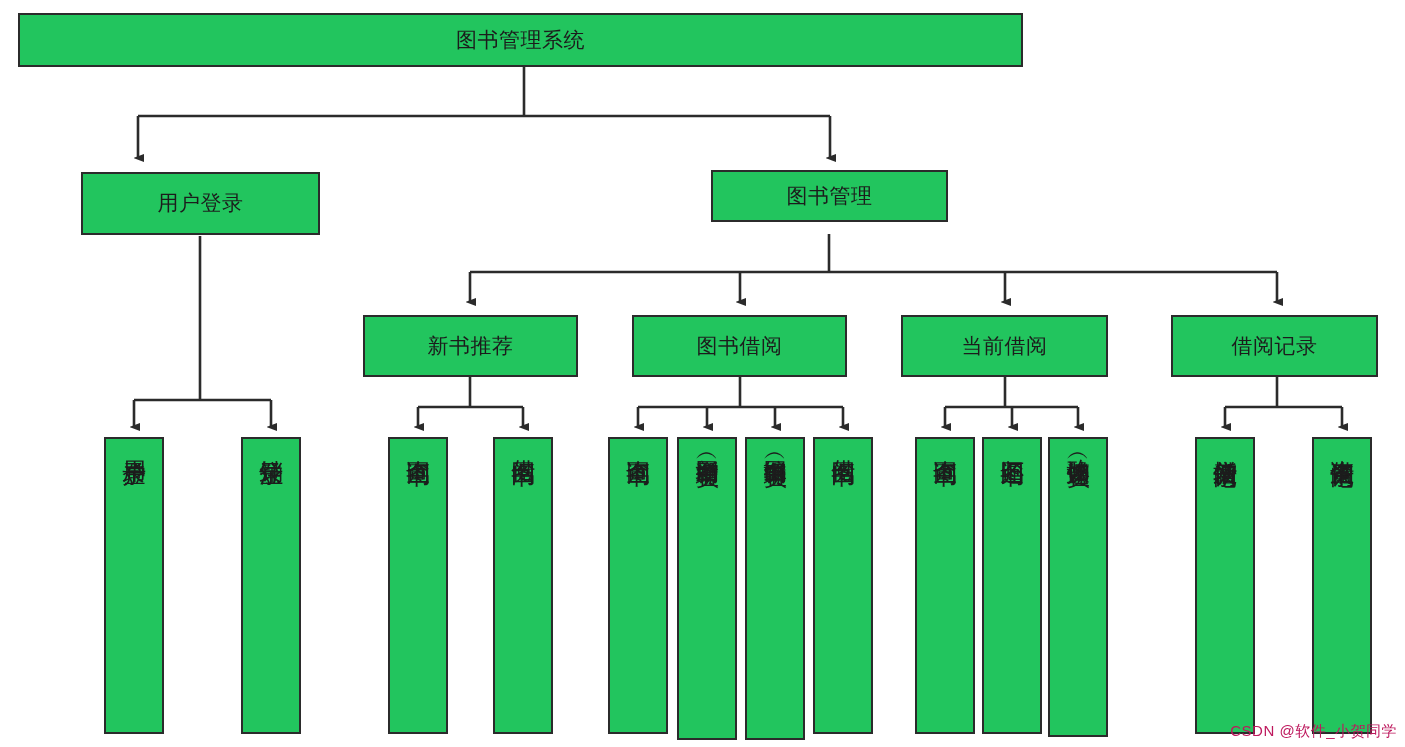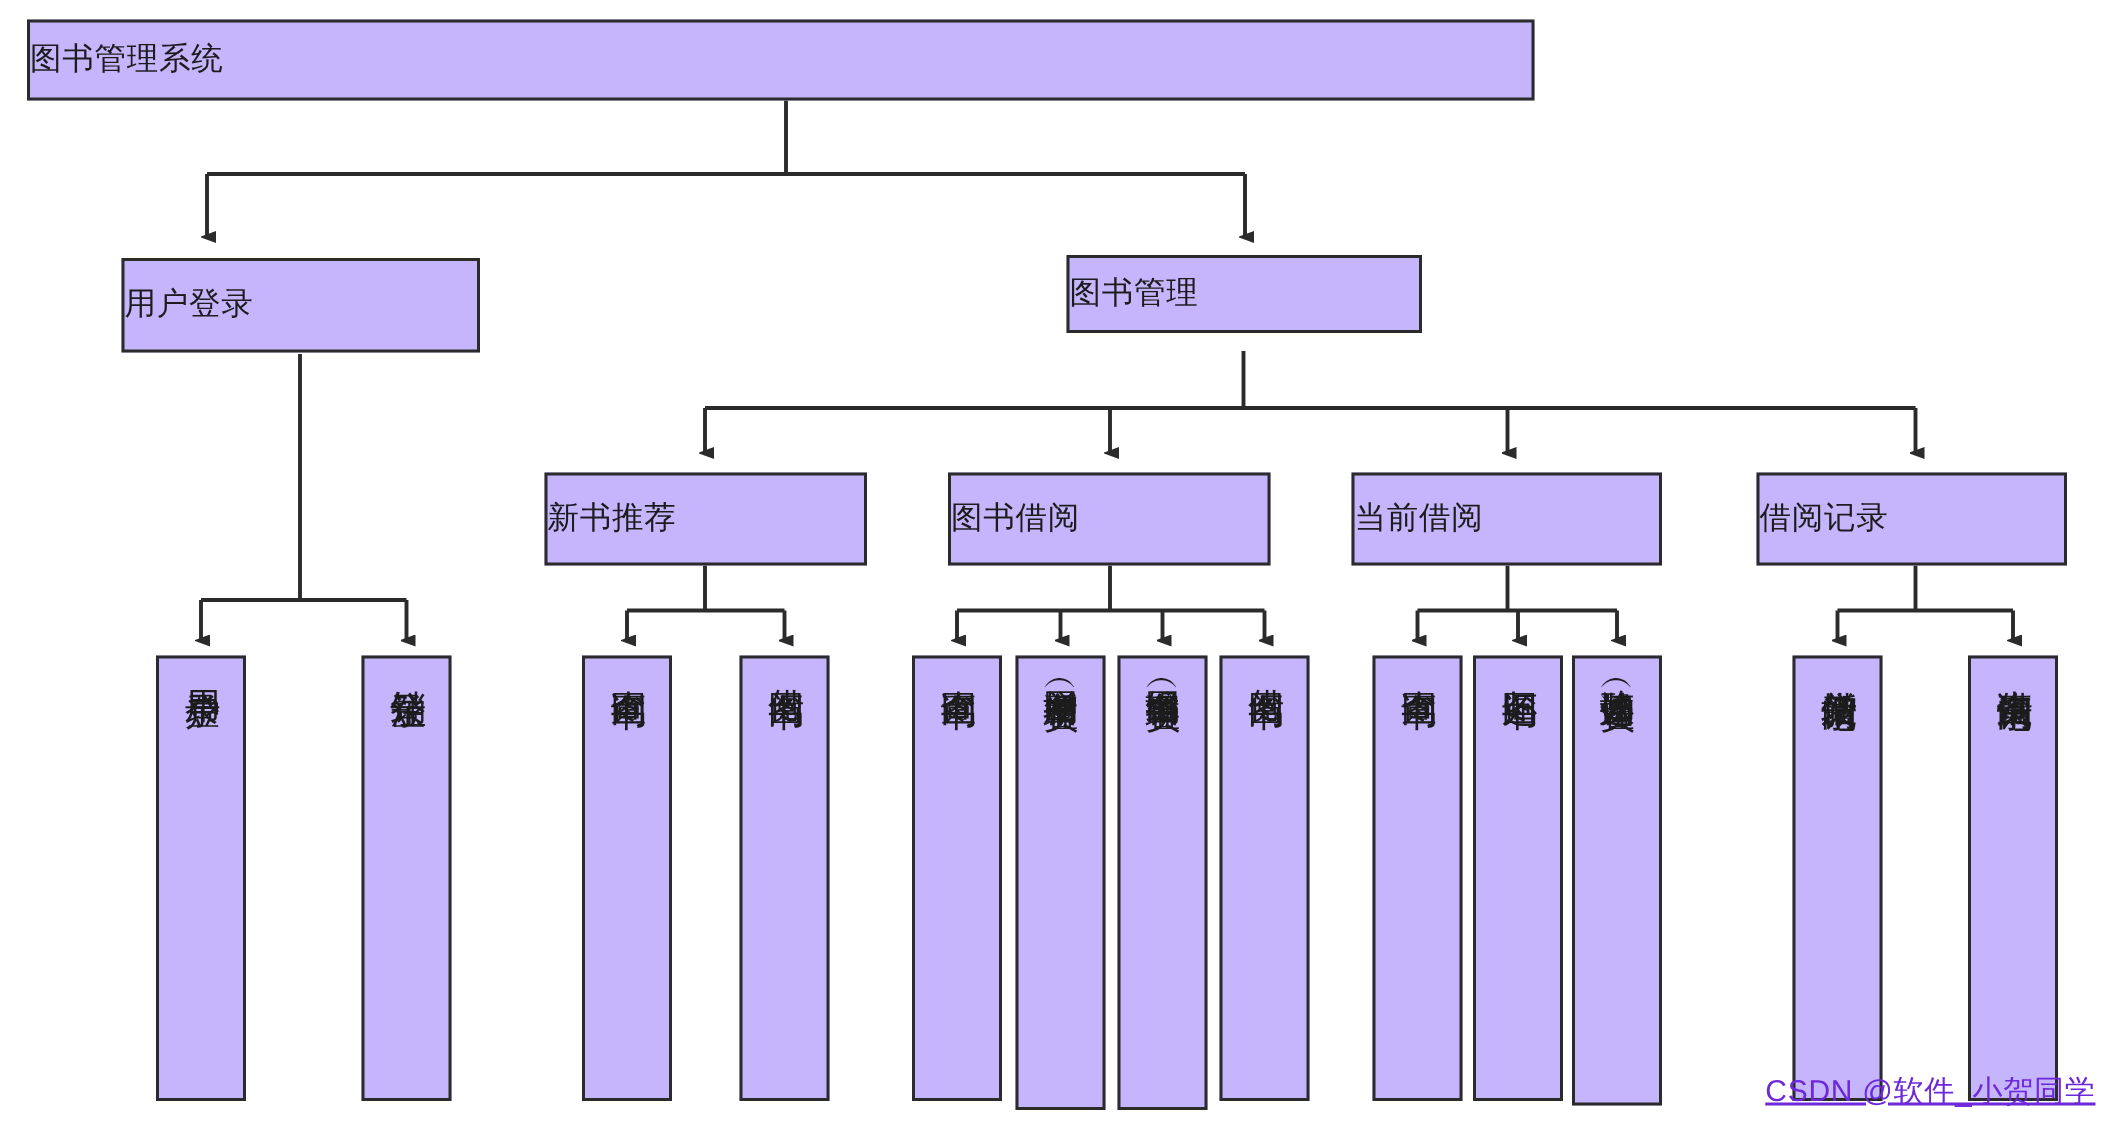--- a/index.html
+++ b/index.html
@@ -22,24 +22,24 @@
     left: 0;
     top: 0;
     width: 1405px;
     height: 747px;
     pointer-events: none;
   }
   .node {
     position: absolute;
     box-sizing: border-box;
     border: 2px solid #2b2b2b;
-    background: #c4b5fd;
+    background: #22c55e;
     display: flex;
     align-items: center;
-    justify-content: flex-start;
+    justify-content: center;
     color: #1c1c1c;
   }
   .node .label {
     text-align: center;
     line-height: 1.18;
     letter-spacing: 0.5px;
   }
   .node.horiz .label {
     font-size: 21px;
     white-space: nowrap;
@@ -56,25 +56,24 @@
     letter-spacing: 1px;
     margin: 0 auto;
   }
   .node.vert.tall-text .label {
     font-size: 23px;
   }
   #watermark {
     position: absolute;
     right: 8px;
     bottom: 6px;
-    font-size: 20px;
-    color: #6d28d9;
+    font-size: 15px;
+    color: #be185d;
     white-space: nowrap;
     letter-spacing: 0.5px;
-    text-decoration: underline;
   }
 </style>
 </head>
 <body>
 
 <div id="canvas">
 
   <svg class="edges" viewBox="0 0 1405 747">
     <defs>
       <marker id="arrow" markerWidth="10" markerHeight="10" refX="4" refY="6" orient="auto" markerUnits="userSpaceOnUse">

